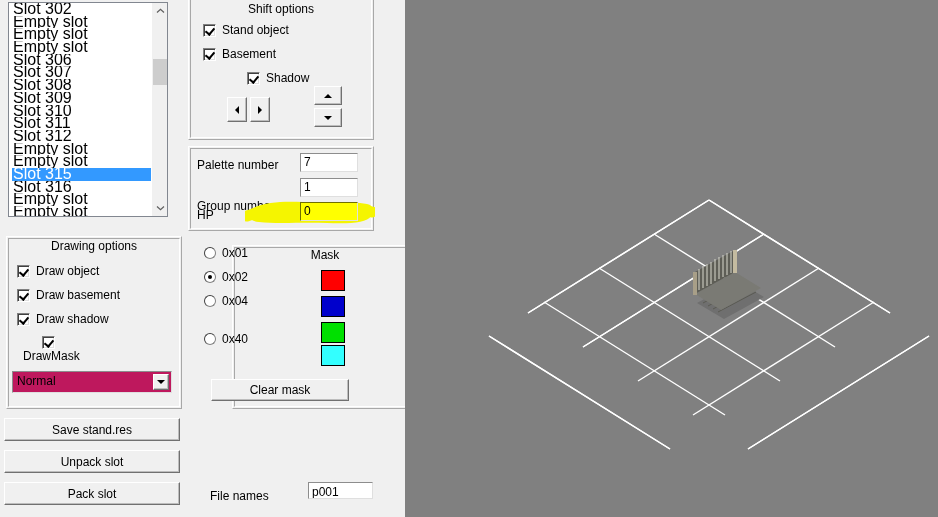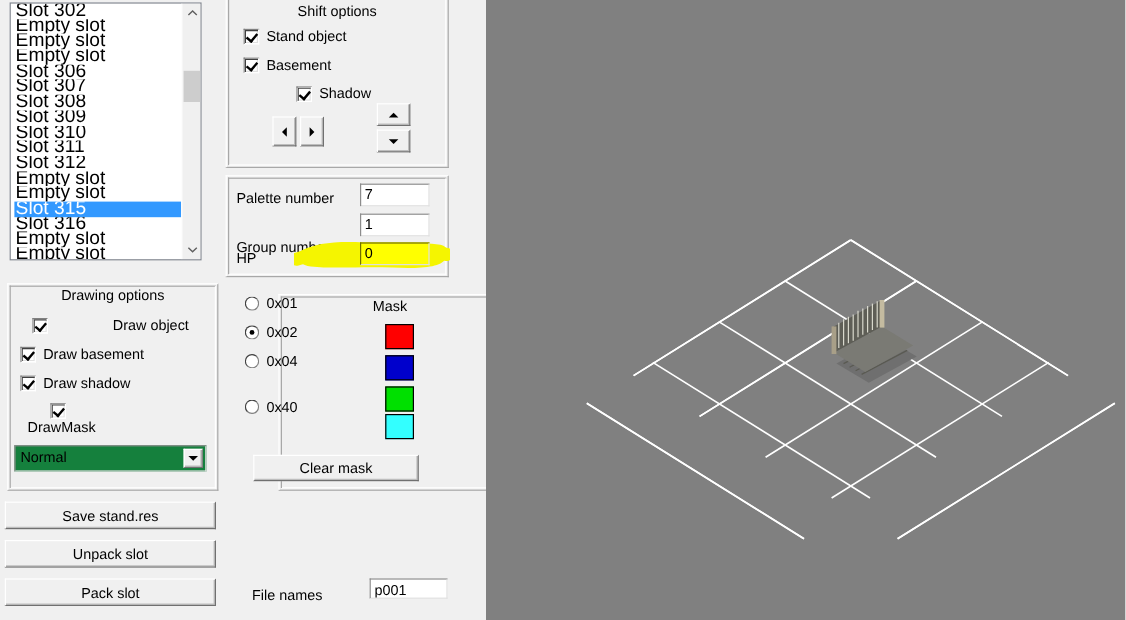--- a/index.html
+++ b/index.html
@@ -226,21 +226,21 @@
     background: #cdcdcd;
   }
 
   
   #draw-mode-combo {
     position: absolute;
     left: 12px;
     top: 371px;
     width: 160px;
     height: 22px;
-    background: #15803d;
+    background: #be185d;
     border-top: 1px solid #8d8d8d;
     border-left: 1px solid #8d8d8d;
     border-right: 1px solid #dfdfdf;
     border-bottom: 1px solid #dfdfdf;
     box-sizing: border-box;
   }
   #draw-mode-combo .cb-text {
     position: absolute;
     left: 4px;
     top: 2px;
@@ -346,21 +346,21 @@
           <polyline points="1,1.5 4.5,4.8 8,1.5" fill="none" stroke="#606060" stroke-width="1.2"></polyline>
         </svg>
       </div>
     </div>
   </div>
 
   <div class="groupbox" style="left:6px; top:236px; width:176px; height:173px;">
     <div class="groupbox-inner"></div>
     <div class="gb-title">Drawing options</div>
 
-    <div class="cb-row" style="left:20px; top:27px;gap:48px;">
+    <div class="cb-row" style="left:10px; top:27px;">
       <span class="cb-box checked"></span>
       <span class="cb-label">Draw object</span>
     </div>
     <div class="cb-row" style="left:10px; top:51px;">
       <span class="cb-box checked"></span>
       <span class="cb-label">Draw basement</span>
     </div>
     <div class="cb-row" style="left:10px; top:75px;">
       <span class="cb-box checked"></span>
       <span class="cb-label">Draw shadow</span>

